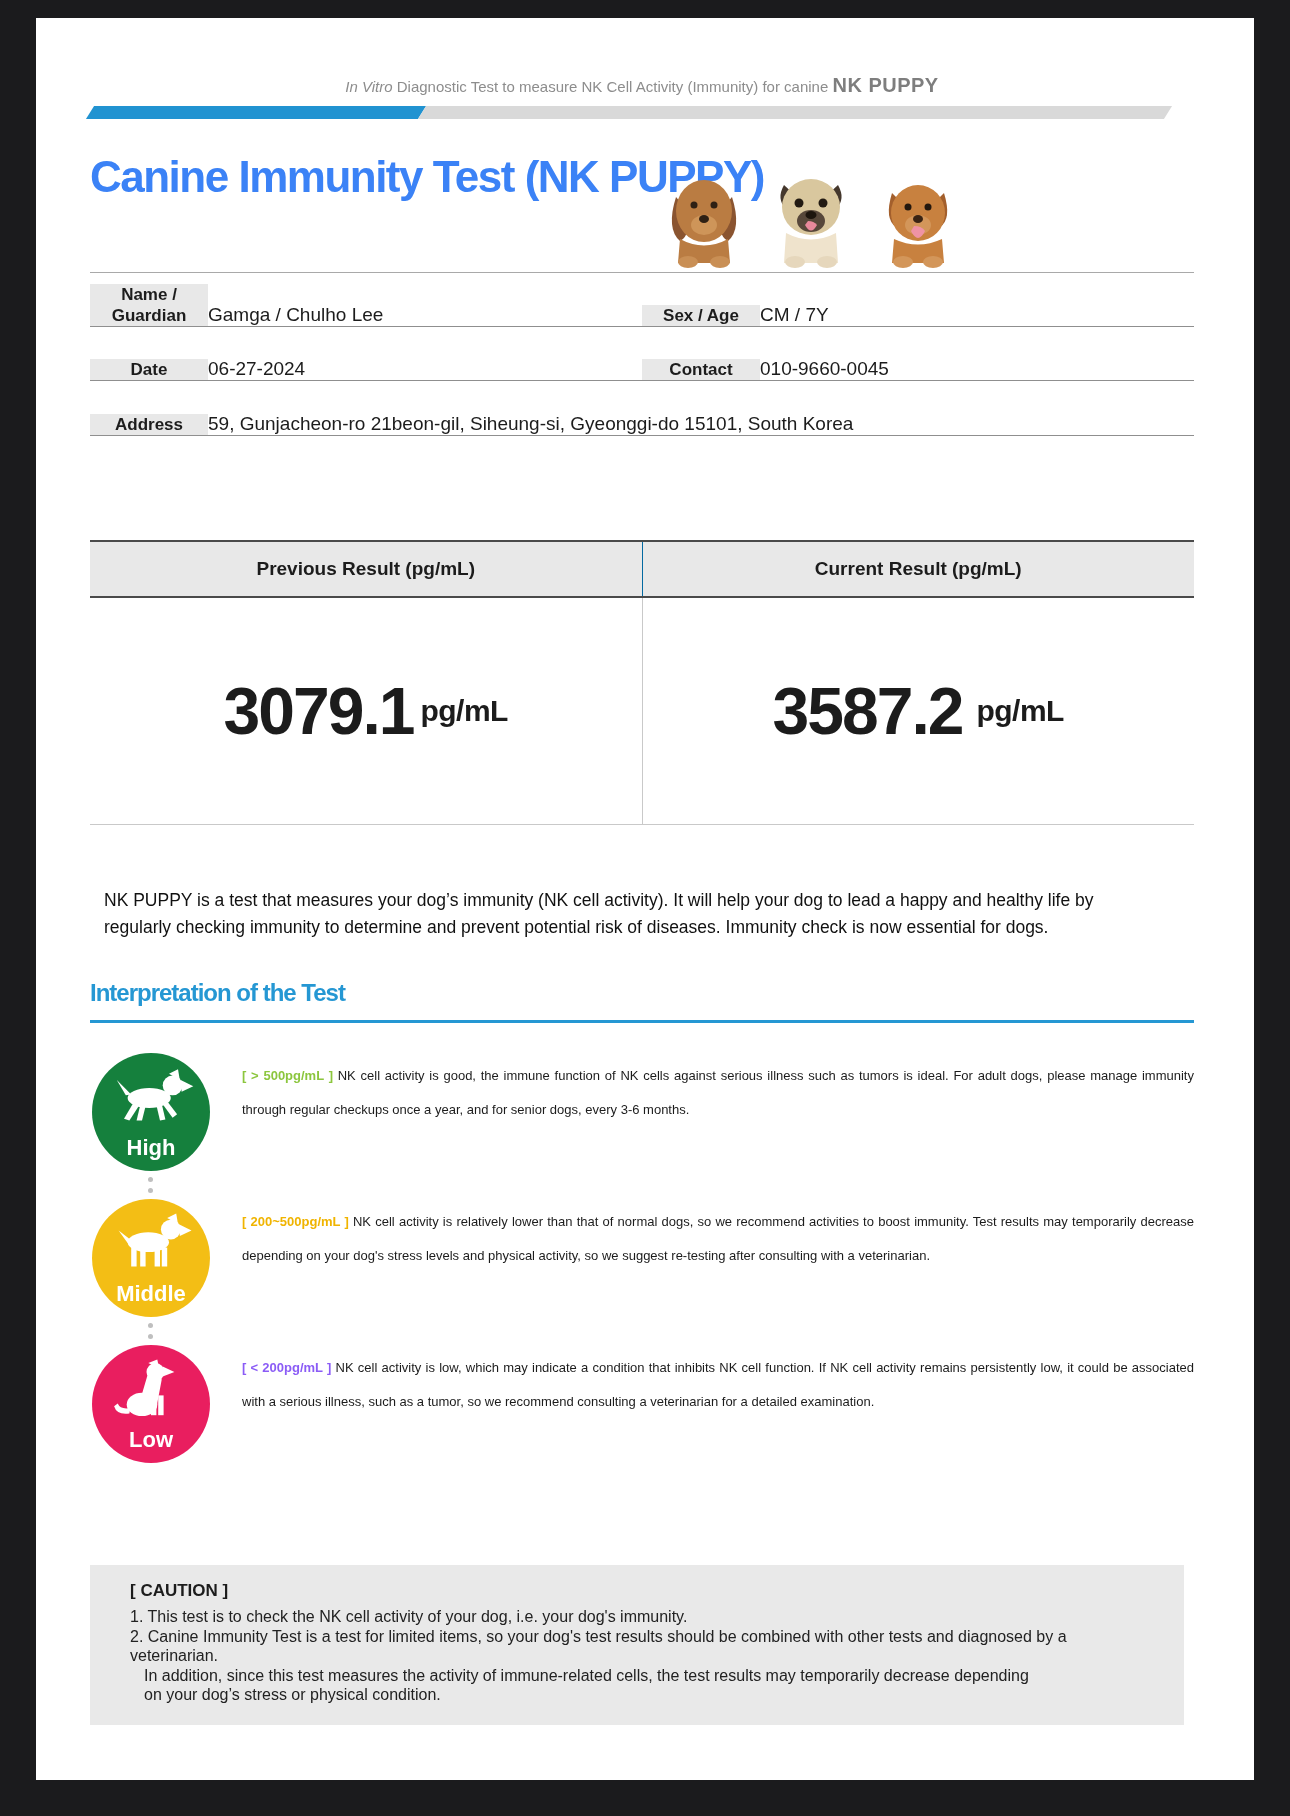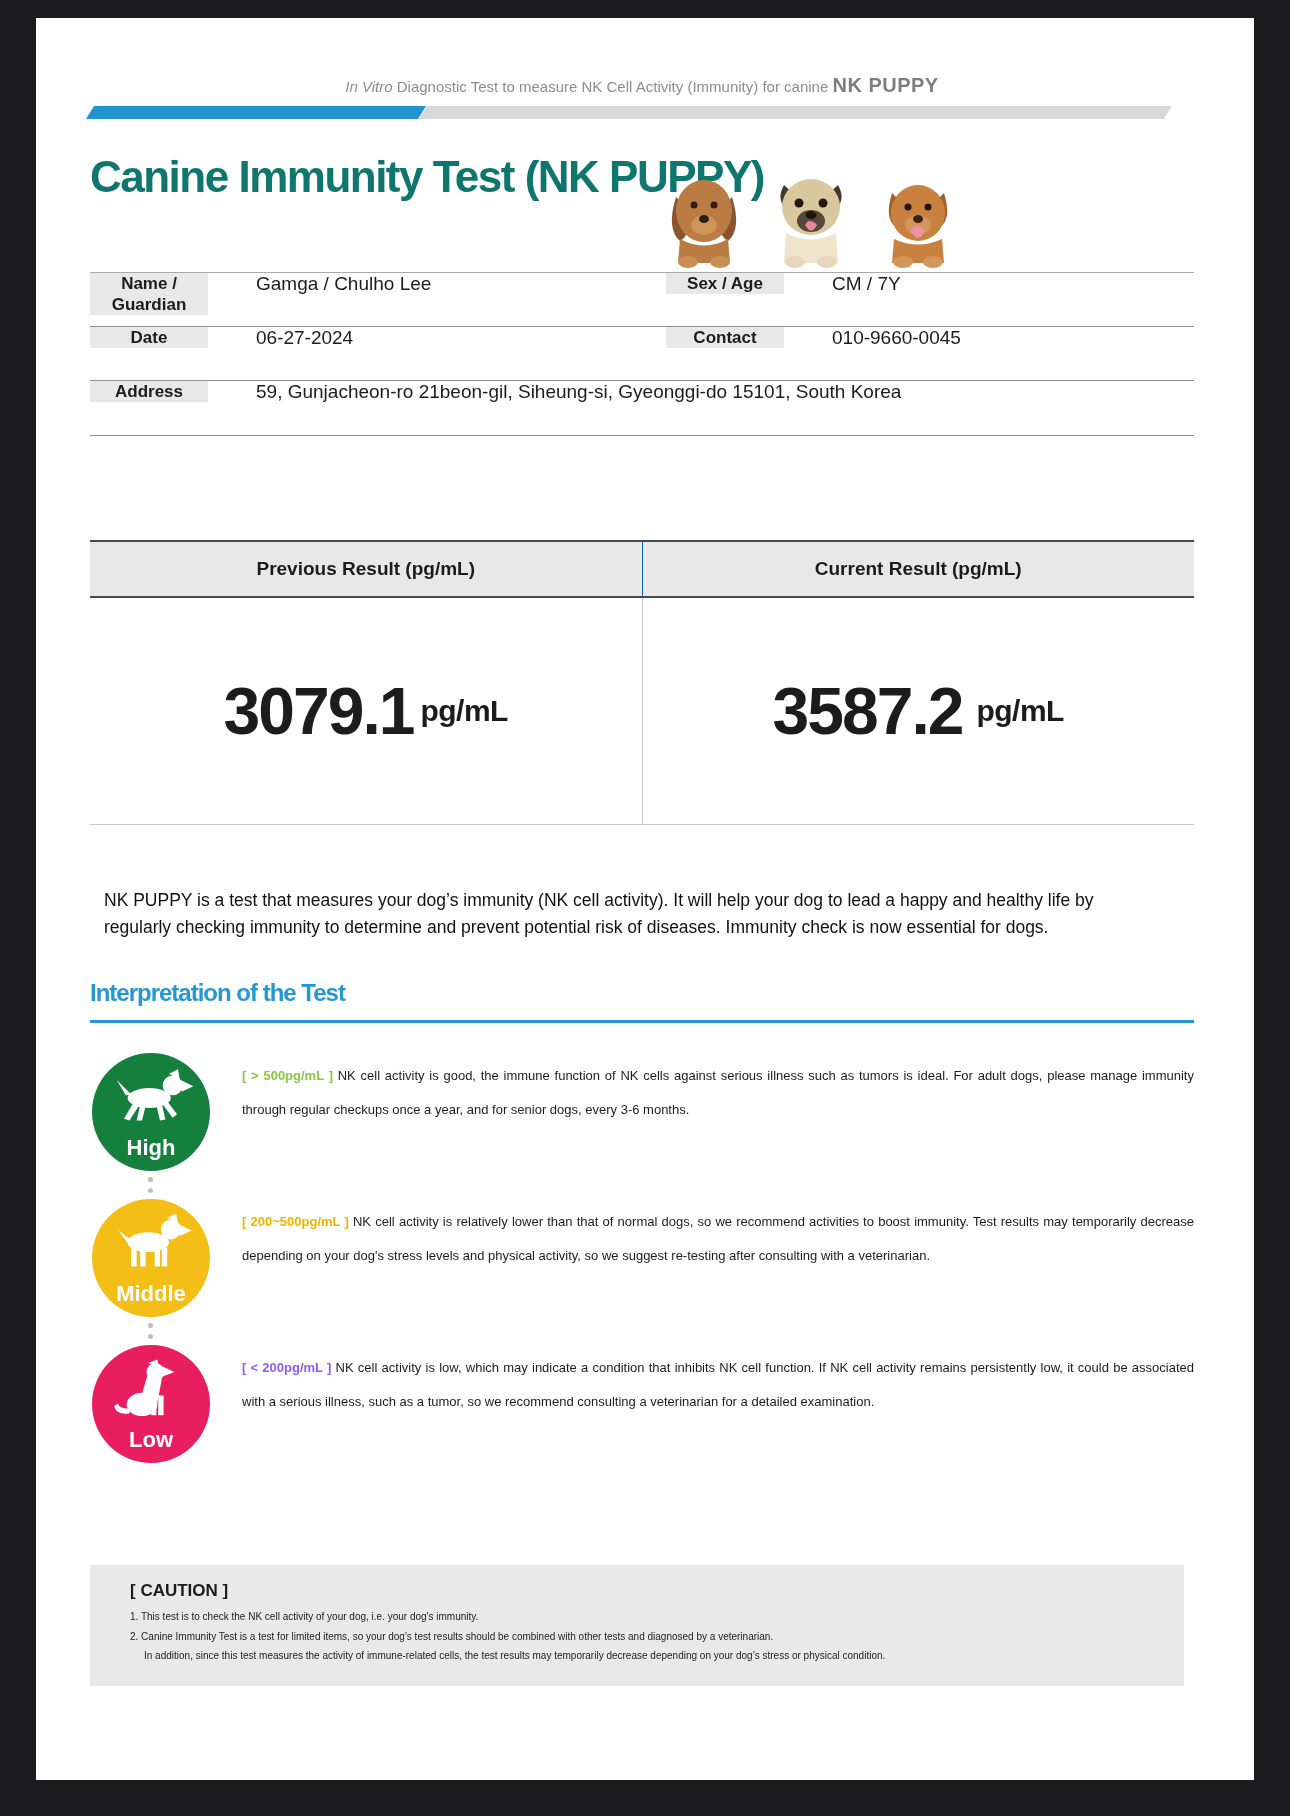--- a/index.html
+++ b/index.html
@@ -28,30 +28,30 @@
   .tagline .brand { font-weight:bold; font-size:20px; color:#7e7e7e; letter-spacing:0.5px; }
 
   
   .bar { display:flex; height:13px; margin-top:9px; width:1078px; }
   .bar-blue { width:332px; background:#2193d1; transform:skewX(-32deg); }
   .bar-gray { width:746px; background:#d9d9d9; transform:skewX(-32deg); }
 
   
   .main-title {
     margin-top:33px;
-    font-size:44px; font-weight:bold; color:#0f766e;
+    font-size:44px; font-weight:bold; color:#3b82f6;
     letter-spacing:-1.5px;
   }
 
   
   .puppies { position:absolute; left:610px; top:141px; width:330px; height:115px; }
 
   
   .info-table { margin-top:70px; border-top:1px solid #a9a9a9; border-bottom:1px solid #8f8f8f; }
-  .info-row { display:flex; min-height:54px; border-bottom:1px solid #8f8f8f; align-items:flex-start;gap:48px; }
+  .info-row { display:flex; min-height:54px; border-bottom:1px solid #8f8f8f; align-items:flex-end; }
   .info-row:last-child { border-bottom:none; }
   .cell-label {
     flex:0 0 118px; background:#e8e8e8;
     display:flex; flex-direction:column; align-items:center; justify-content:center;
     font-weight:bold; font-size:17px; line-height:21px; text-align:center;
   }
   .cell-value {
     flex:1; display:flex; align-items:center;
     font-size:19px; background:#ffffff;
   }
@@ -122,21 +122,21 @@
   .range.low { color:#8b5cf6; }
 
   
   .caution {
     margin-top:102px;
     background:#e9e9e9;
     padding:16px 26px 20px 40px;
     width:1094px;
   }
   .caution-title { font-weight:bold; font-size:17px; margin-bottom:6px; }
-  .caution-line { font-size:10px; line-height:19.5px; color:#222; }
+  .caution-line { font-size:16px; line-height:19.5px; color:#222; }
   .caution-line.cont { padding-left:14px; max-width:920px; }
 </style>
 </head>
 <body>
 
 <div class="page">
   <div class="content">
 
     <div class="tagline">
       <span class="it">In Vitro</span><span> Diagnostic Test to measure NK Cell Activity (Immunity) for canine </span><span class="brand">NK PUPPY</span>

